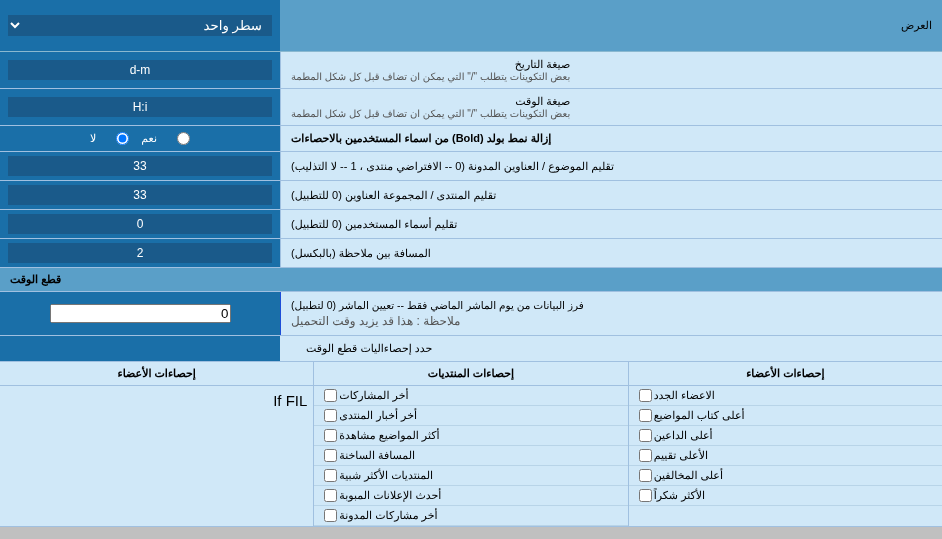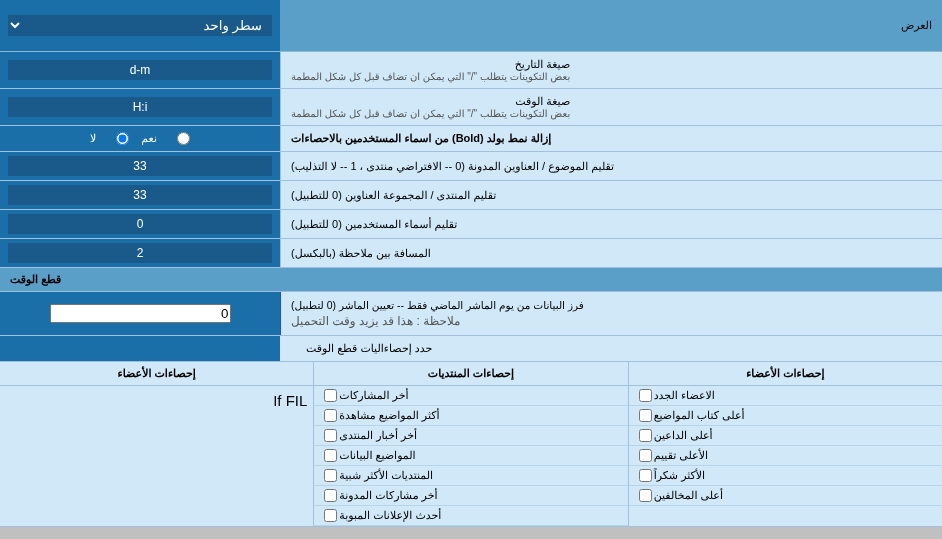--- a/index.html
+++ b/index.html
@@ -330,56 +330,56 @@
         </div>
         <div class="check-item">
           <span>أعلى الداعين</span>
           <input type="checkbox" style="">
         </div>
         <div class="check-item">
           <span>الأعلى تقييم</span>
           <input type="checkbox" style="">
         </div>
         <div class="check-item">
+          <span>أعلى المخالفين</span>
+          <input type="checkbox" style="">
+        </div>
+        <div class="check-item">
           <span>الأكثر شكراً</span>
           <input type="checkbox" style="">
         </div>
-        <div class="check-item">
-          <span>أعلى المخالفين</span>
-          <input type="checkbox" style="">
-        </div>
       </div>
 
       <div class="stats-col">
         <div class="check-item">
           <span>أخر المشاركات</span>
           <input type="checkbox" style="">
         </div>
         <div class="check-item">
+          <span>أخر أخبار المنتدى</span>
+          <input type="checkbox" style="">
+        </div>
+        <div class="check-item">
           <span>أكثر المواضيع مشاهدة</span>
           <input type="checkbox" style="">
         </div>
         <div class="check-item">
-          <span>أخر أخبار المنتدى</span>
-          <input type="checkbox" style="">
-        </div>
-        <div class="check-item">
-          <span>المواضيع البيانات</span>
+          <span>المسافة الساخنة</span>
           <input type="checkbox" style="">
         </div>
         <div class="check-item">
           <span>المنتديات الأكثر شبية</span>
           <input type="checkbox" style="">
         </div>
         <div class="check-item">
+          <span>أحدث الإعلانات المبوبة</span>
+          <input type="checkbox" style="">
+        </div>
+        <div class="check-item">
           <span>أخر مشاركات المدونة</span>
-          <input type="checkbox" style="">
-        </div>
-        <div class="check-item">
-          <span>أحدث الإعلانات المبوبة</span>
           <input type="checkbox" style="">
         </div>
       </div>
 
       <div class="stats-col" style="background:#d0e8f8;">
         <div style="padding:6px;font-size:15px;text-align:right;">If FIL</div>
       </div>
     </div>
   </div>
 </div>

